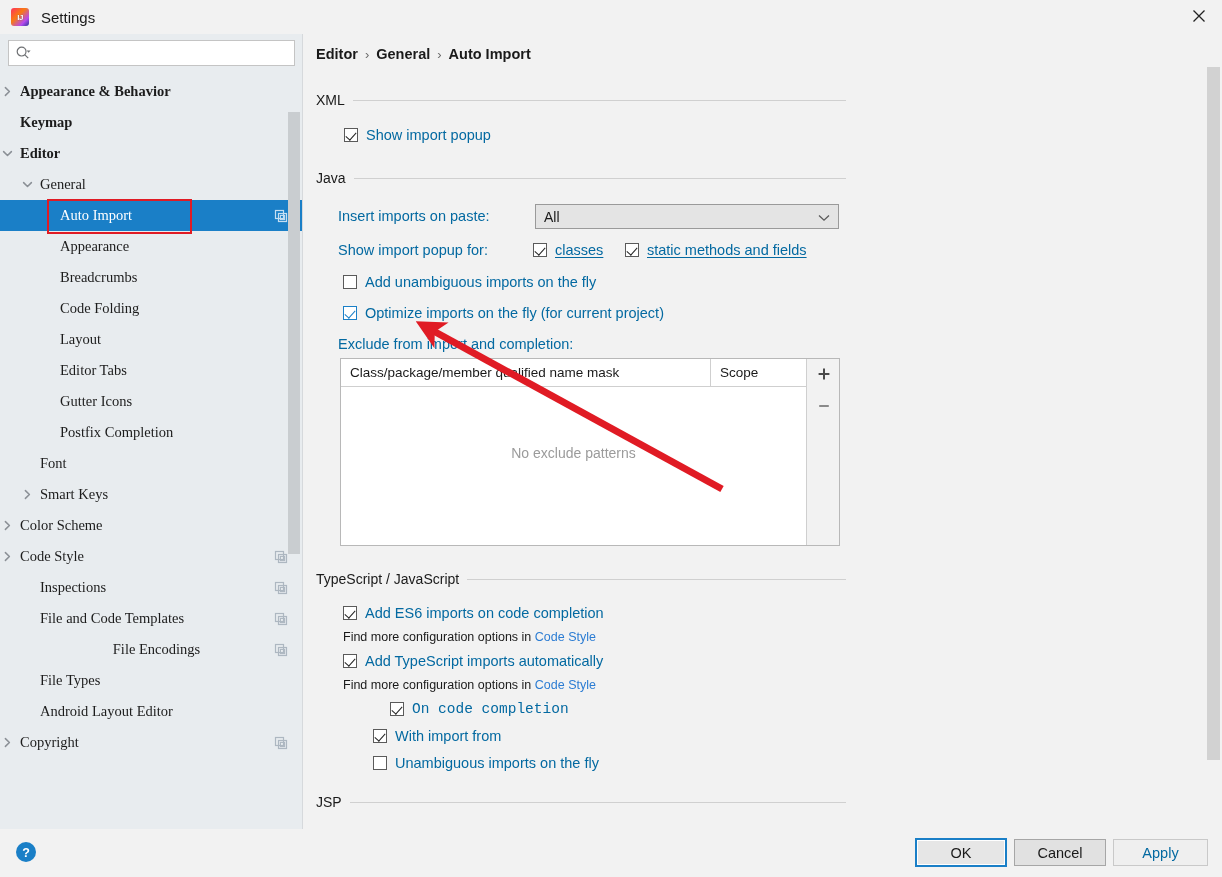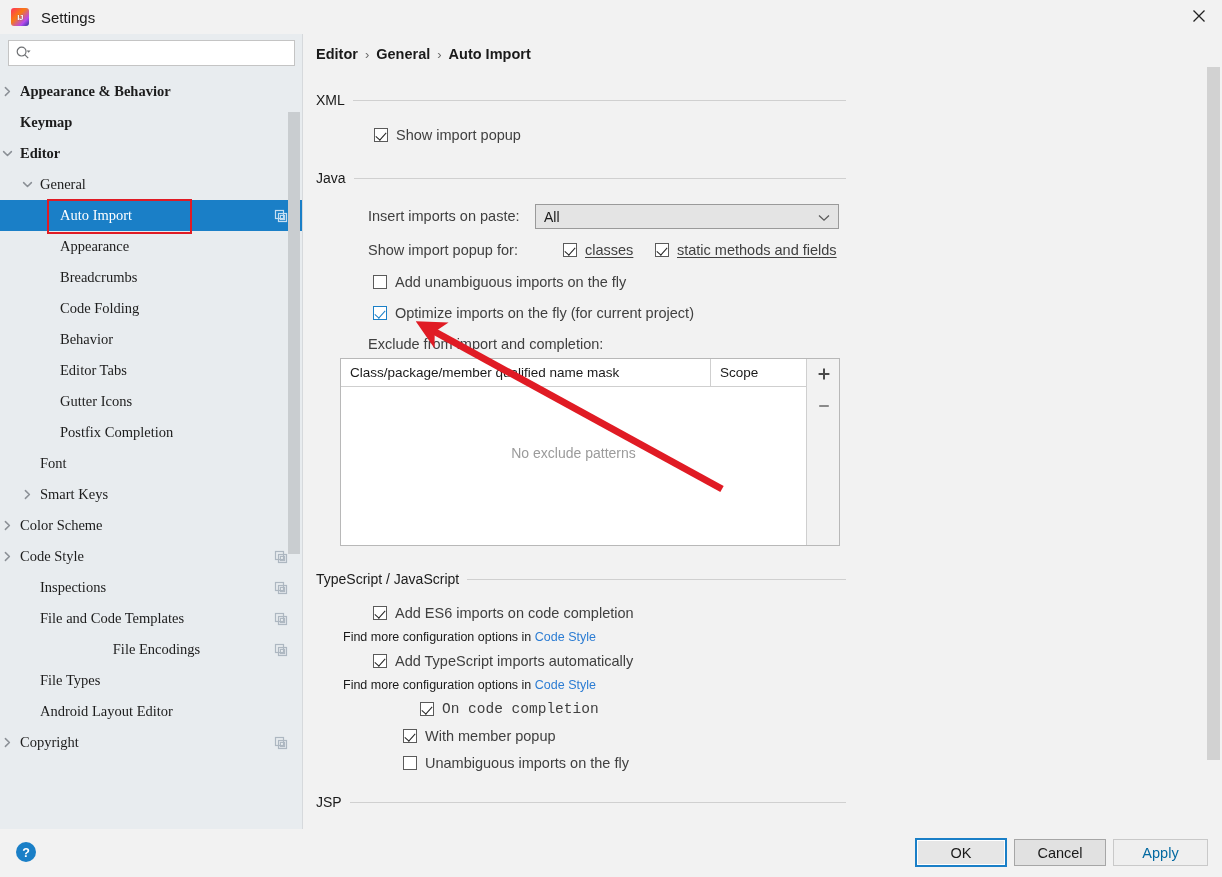--- a/index.html
+++ b/index.html
@@ -146,23 +146,22 @@
   }
   .group-title { font-size: 14px; color: #1a1a1a; white-space: nowrap; }
   .group-rule {
     flex: 1 1 auto; height: 1px; background: #d0d0d0;
     margin-left: 8px;
   }
 
   .row {
     position: absolute;
     display: flex; align-items: center;
-    font-size: 14.5px; color: #404040;
+    font-size: 14.5px; color: #0369a1;
     white-space: nowrap;
-    margin-left: 30px;
   }
   .cb {
     width: 14px; height: 14px;
     flex: 0 0 auto;
     border: 1px solid #5a5a5a;
     background: #fff;
     position: relative;
     margin-right: 8px;
   }
   .cb.checked::after {
@@ -364,21 +363,21 @@
           <div class="tree-item">
             <span class="arrow" style="margin-left: 40px;"></span>
             <span class="tree-label" style="margin-left: 5px;">Breadcrumbs</span>
           </div>
           <div class="tree-item">
             <span class="arrow" style="margin-left: 40px;"></span>
             <span class="tree-label" style="margin-left: 5px;">Code Folding</span>
           </div>
           <div class="tree-item">
             <span class="arrow" style="margin-left: 40px;"></span>
-            <span class="tree-label" style="margin-left: 5px;">Behavior</span>
+            <span class="tree-label" style="margin-left: 5px;">Layout</span>
           </div>
           <div class="tree-item">
             <span class="arrow" style="margin-left: 40px;"></span>
             <span class="tree-label" style="margin-left: 5px;">Editor Tabs</span>
           </div>
           <div class="tree-item">
             <span class="arrow" style="margin-left: 40px;"></span>
             <span class="tree-label" style="margin-left: 5px;">Gutter Icons</span>
           </div>
           <div class="tree-item">
@@ -586,21 +585,21 @@
       <span>Find more configuration options in </span><span class="link">Code Style</span>
     </div>
 
     <div class="row" style="left:86px; top:667px;font-family:Liberation Mono, monospace;">
       <span class="cb checked"></span>
       <span>On code completion</span>
     </div>
 
     <div class="row" style="left:69px; top:694px;">
       <span class="cb checked"></span>
-      <span>With member popup</span>
+      <span>With import from</span>
     </div>
 
     <div class="row" style="left:69px; top:721px;">
       <span class="cb"></span>
       <span>Unambiguous imports on the fly</span>
     </div>
 
     <div class="group" style="top:760px;">
       <span class="group-title">JSP</span>
       <span class="group-rule"></span>

